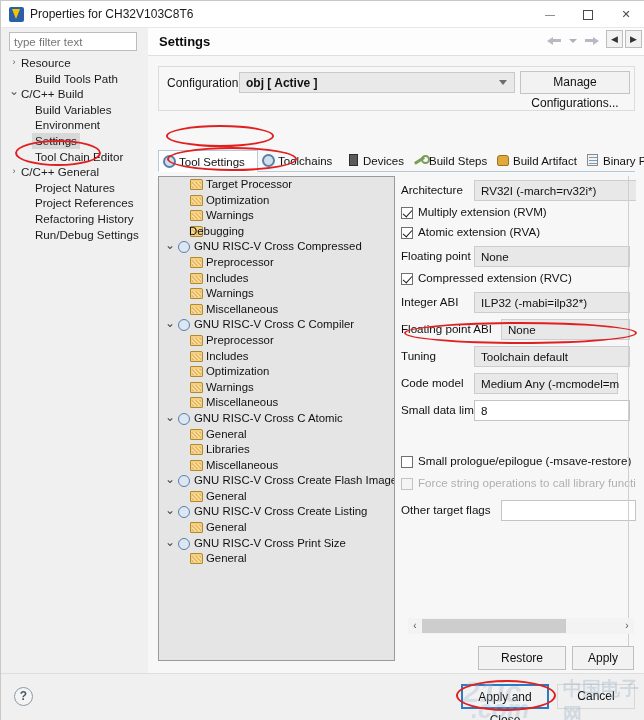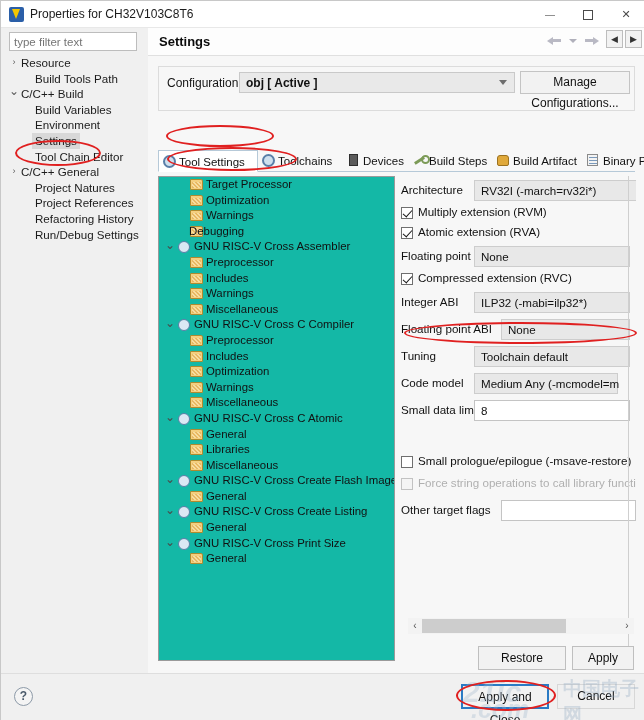--- a/index.html
+++ b/index.html
@@ -228,21 +228,21 @@
     position: absolute; top: 2px; width: 17px; height: 18px;
     background: #f2f2f2; border: 1px solid #bdbdbd;
     text-align: center; line-height: 16px; font-size: 9px; color: #333;
   }
   #tab-scroll-l { right: 21px; }
   #tab-scroll-r { right: 2px; }
 
   
   #settree {
     position: absolute; left: 10px; top: 148px; width: 237px; height: 485px;
-    background: #14b8a6; border: 1px solid #9a9a9a;
+    background: #e5e5e5; border: 1px solid #9a9a9a;
     overflow: hidden;
   }
   .snode {
     position: relative; height: 15.6px; line-height: 15.6px;
     white-space: nowrap; font-size: 11.4px; color: #111;
   }
   .snode .stwisty {
     position: absolute; width: 10px; text-align: center;
     font-size: 9px; color: #4a4a4a; line-height: 15.6px;
   }
@@ -523,21 +523,21 @@
           <span class="sicon folder-ico" style="left: 31px;"></span>
           <span class="slbl" style="left: 47px;">Warnings</span>
         </div>
         <div class="snode">
           <span class="sicon folder-ico" style="left: 31px;"></span>
           <span class="slbl" style="left: 30px;">Debugging</span>
         </div>
         <div class="snode">
           <span class="stwisty" style="left: 6px; font-size: 12px; line-height: 12px;">⌄</span>
           <span class="sicon tool-ico" style="left: 19px;"></span>
-          <span class="slbl" style="left: 35px;">GNU RISC-V Cross Assembler</span>
+          <span class="slbl" style="left: 35px;">GNU RISC-V Cross Compressed</span>
         </div>
         <div class="snode">
           <span class="sicon folder-ico" style="left: 31px;"></span>
           <span class="slbl" style="left: 47px;">Preprocessor</span>
         </div>
         <div class="snode">
           <span class="sicon folder-ico" style="left: 31px;"></span>
           <span class="slbl" style="left: 47px;">Includes</span>
         </div>
         <div class="snode">

